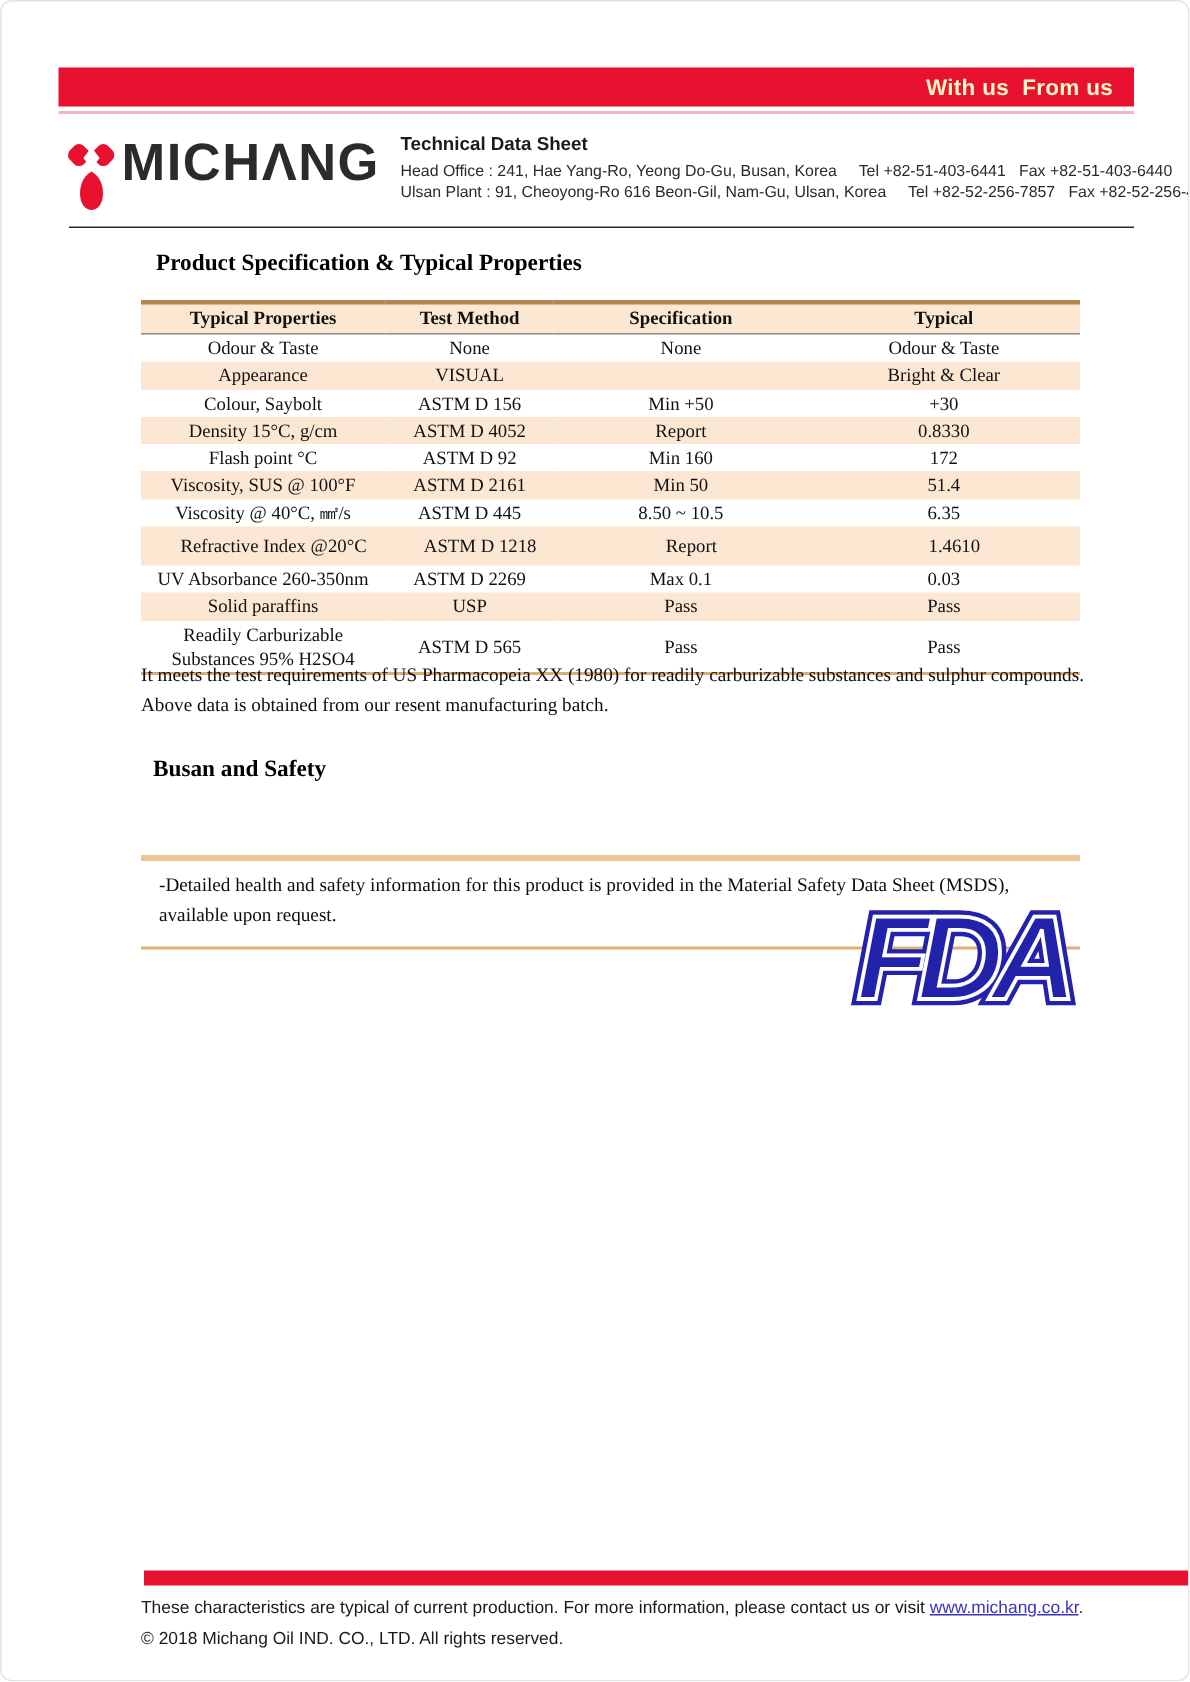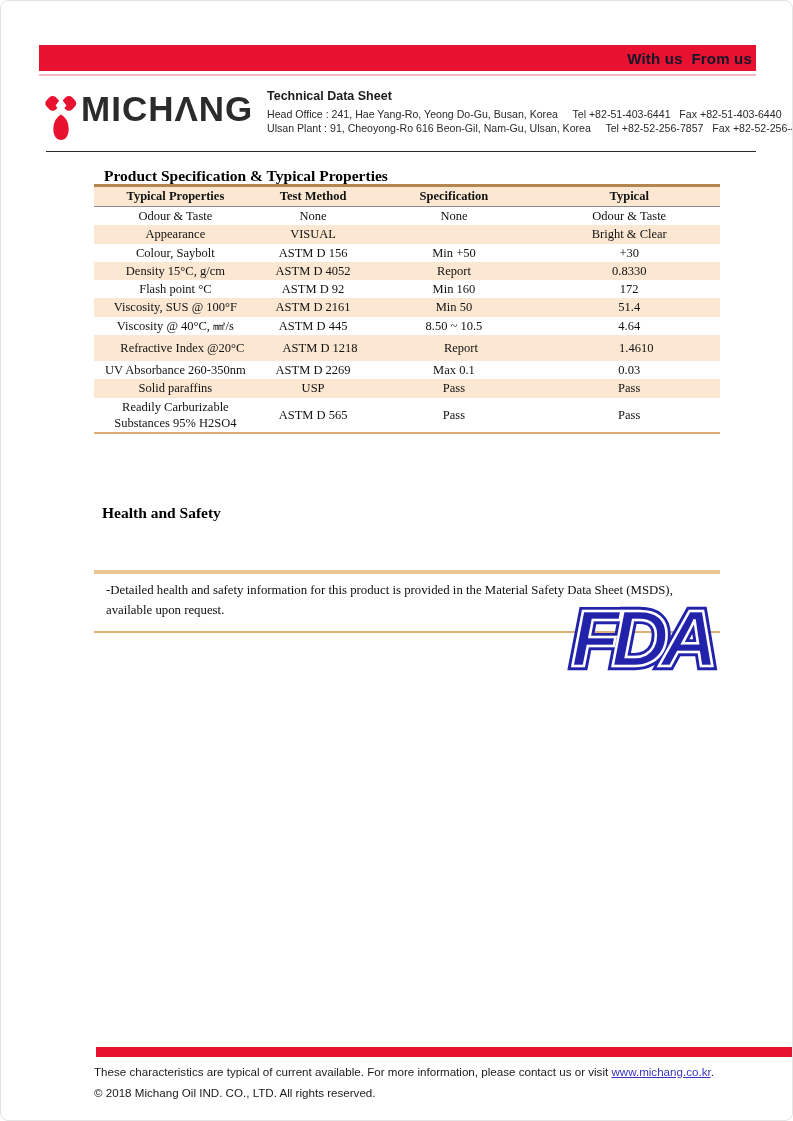--- a/index.html
+++ b/index.html
@@ -9,22 +9,22 @@
     position:relative; width:793px; height:1121px; background:#ffffff;
     border:1px solid #e4e4e4; border-radius:8px; overflow:hidden;
   }
 
   
   .topbar {
     position:absolute; top:44px; left:38px; width:717px; height:26px;
     background:#e8112f; display:flex; align-items:center; justify-content:flex-end;
   }
   .topbar .slogan {
-    color:#0f172a; font-family:"Liberation Sans", sans-serif; font-weight:bold;
-    font-size:15px; padding-right:4px; white-space:pre; letter-spacing:0.2px;
+    color:#fef9c3; font-family:"Liberation Sans", sans-serif; font-weight:bold;
+    font-size:15px; padding-right:14px; white-space:pre; letter-spacing:0.2px;
   }
   .topbar-underline {
     position:absolute; top:73px; left:38px; width:717px; height:2px; background:#f3b8c1;
   }
 
   
   .letterhead { position:absolute; top:86px; left:40px; width:715px; height:58px; }
   .logo-symbol { position:absolute; left:2px; top:6px; }
   .brand-text {
     position:absolute; left:40px; top:2px;
@@ -34,21 +34,21 @@
   .head-info { position:absolute; left:226px; top:2px; font-family:"Liberation Sans", sans-serif; color:#222; }
   .doc-type { font-weight:bold; font-size:12.5px; margin-bottom:4px; color:#1c1c1c; }
   .addr-line { font-size:10.6px; line-height:14px; color:#2a2a2a; white-space:pre; }
   .head-rule { position:absolute; top:150px; left:45px; width:710px; height:0; border-top:1.6px solid #2a2a2a; }
 
   
   .spec-title {
     position:absolute; top:166px; left:103px;
     font-weight:bold; font-size:15.5px; color:#000;
   }
-  .spec-table-wrap { position:absolute; top:183px; left:93px; width:626px; }
+  .spec-table-wrap { position:absolute; top:199px; left:93px; width:626px; }
   table.spec {
     width:100%; border-collapse:collapse; text-align:center;
     font-size:12.5px; color:#111;
     border-top:3px solid #b5854f; border-bottom:2px solid #dcae75;
   }
   table.spec thead tr { background:#fbe7d2; border-bottom:1px solid #8d8d8d; }
   table.spec th { font-weight:bold; padding:2px 2px; font-size:12.5px; }
   table.spec td { padding:1px 6px; line-height:1.3; }
   table.spec tbody tr:nth-child(even) { background:#fbe7d2; }
   table.spec tbody tr:nth-child(8) td { padding-top:5px; padding-bottom:5px;padding-left:20px; }
@@ -163,21 +163,21 @@
           <tr>
             <td>Viscosity, SUS @ 100°F</td>
             <td>ASTM D 2161</td>
             <td>Min 50</td>
             <td>51.4</td>
           </tr>
           <tr>
             <td>Viscosity @ 40°C, ㎟/s</td>
             <td>ASTM D 445</td>
             <td>8.50 ~ 10.5</td>
-            <td>4.64</td>
+            <td>6.35</td>
           </tr>
           <tr>
             <td>Refractive Index @20°C</td>
             <td>ASTM D 1218</td>
             <td>Report</td>
             <td>1.4610</td>
           </tr>
           <tr>
             <td>UV Absorbance 260-350nm</td>
             <td>ASTM D 2269</td>
@@ -193,34 +193,35 @@
           <tr>
             <td>Readily Carburizable Substances 95% H2SO4</td>
             <td>ASTM D 565</td>
             <td>Pass</td>
             <td>Pass</td>
           </tr>
         </tbody>
     </table>
   </div>
 
-
-  <div class="hs-title">Health and Safety</div>
+  <p class="spec-note">It meets the test requirements of US Pharmacopeia XX (1980) for readily carburizable substances and sulphur compounds. Above data is obtained from our resent manufacturing batch.</p>
+
+  <div class="hs-title">Busan and Safety</div>
   <div class="hs-box">
     <span>-Detailed health and safety information for this product is provided in the Material Safety Data Sheet (MSDS), available upon request.</span>
   </div>
 
   <div class="fda-wrap">
     <svg width="170" height="84" viewBox="0 0 200 100">
       <g font-family="Liberation Sans, sans-serif" font-weight="bold" font-style="italic" font-size="95" letter-spacing="-10" text-anchor="middle">
         <text x="98" y="82" fill="#2222ab" stroke="#2222ab" stroke-width="10">FDA</text>
         <text x="98" y="82" fill="none" stroke="#ffffff" stroke-width="3">FDA</text>
       </g>
     </svg>
   </div>
 
   <div class="footbar"></div>
   <div class="foot-text">
-    <div><span>These characteristics are typical of current available. For more information, please contact us or visit </span><a href="#">www.michang.co.kr</a><span>.</span></div>
+    <div><span>These characteristics are typical of current production. For more information, please contact us or visit </span><a href="#">www.michang.co.kr</a><span>.</span></div>
     <div>© 2018 Michang Oil IND. CO., LTD. All rights reserved.</div>
   </div>
 
 </div>
 
 </body></html>

